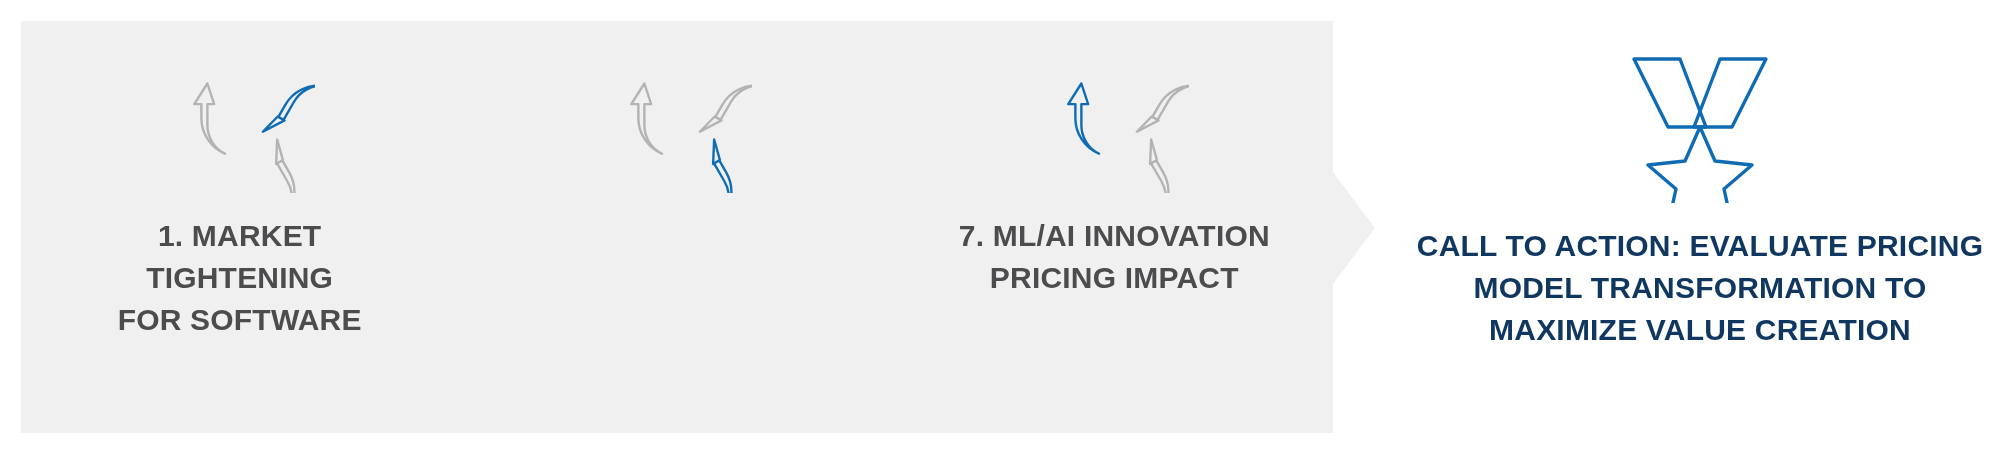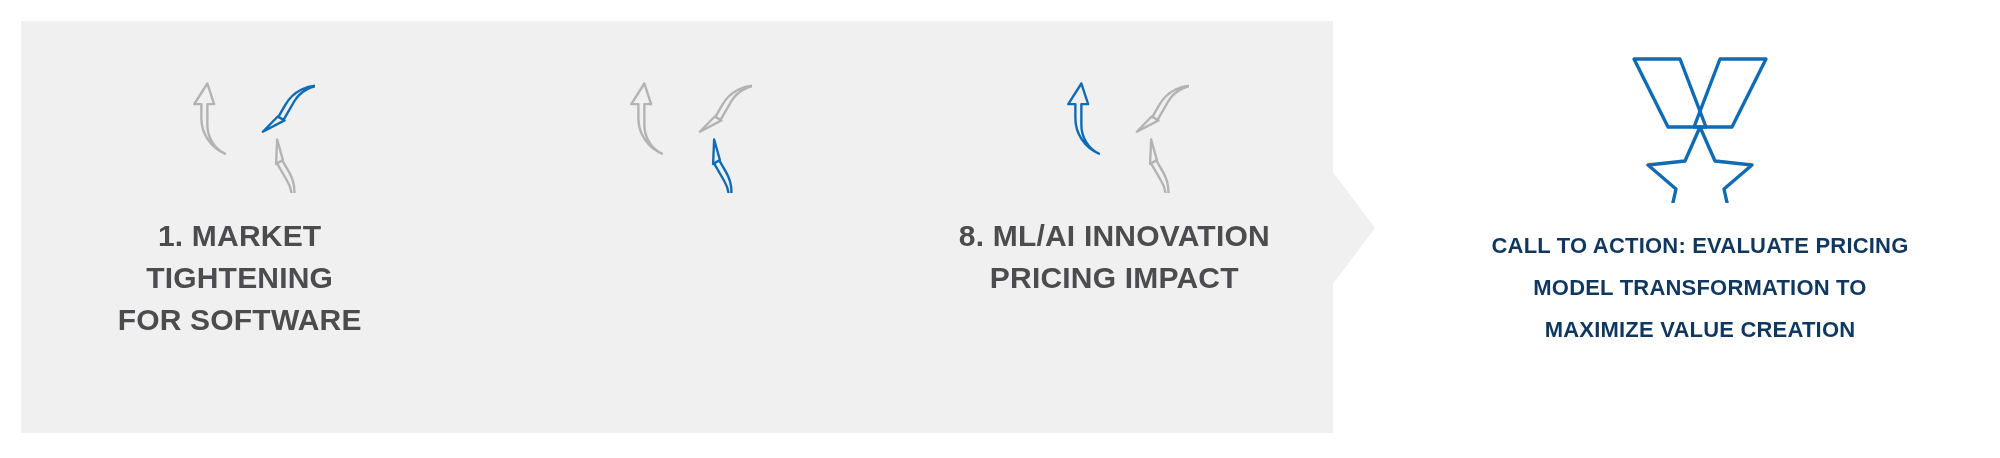--- a/index.html
+++ b/index.html
@@ -86,21 +86,21 @@
   .cta-icon {
     width: 160px;
     height: 170px;
     display: block;
   }
   .cta-text {
     margin-top: 22px;
     width: 580px;
     text-align: center;
     color: #10375f;
-    font-size: 22px;
+    font-size: 30px;
     line-height: 42px;
     font-weight: 700;
     letter-spacing: 0.2px;
     font-family: "Liberation Sans", sans-serif;
     white-space: pre-line;
   }
 </style>
 </head>
 <body>
 
@@ -154,21 +154,21 @@
             A51.5 51.5 0 0 0 82.0 151.6
             A42.5 42.5 0 0 1 58.5 113.0 L58.5 85.5 L67.5 85.5 Z" transform="translate(-2,-4)"></path>
           <path stroke="#b3b3b3" d="M131.0 140.0 L103.5 122.5 L103.5 132.0 L85.0 132.0
             A51.5 51.5 0 0 1 37.4 100.5
             A42.5 42.5 0 0 0 76.0 124.0 L103.5 124.0 L103.5 133.0 Z" transform="translate(37,29) rotate(-120 100 100) translate(-37,-29)"></path>
           <path stroke="#b3b3b3" d="M131.0 140.0 L103.5 122.5 L103.5 132.0 L85.0 132.0
             A51.5 51.5 0 0 1 37.4 100.5
             A42.5 42.5 0 0 0 76.0 124.0 L103.5 124.0 L103.5 133.0 Z" transform="translate(37,29) rotate(120 100 100) translate(-37,-29)"></path>
         </g>
       </svg>
-      <div class="step-label">8. ML/AI INNOVATION
+      <div class="step-label">7. ML/AI INNOVATION
 PRICING IMPACT</div>
     </div>
 
   </div>
 
   <div class="cta">
     <svg class="cta-icon" viewBox="0 0 160 170">
       <g fill="none" stroke="#0f6cb4" stroke-width="3.4" stroke-linejoin="round" stroke-linecap="round">
 
         <path d="M14 26 L60 26 L86 94 L48 94 Z"></path>

